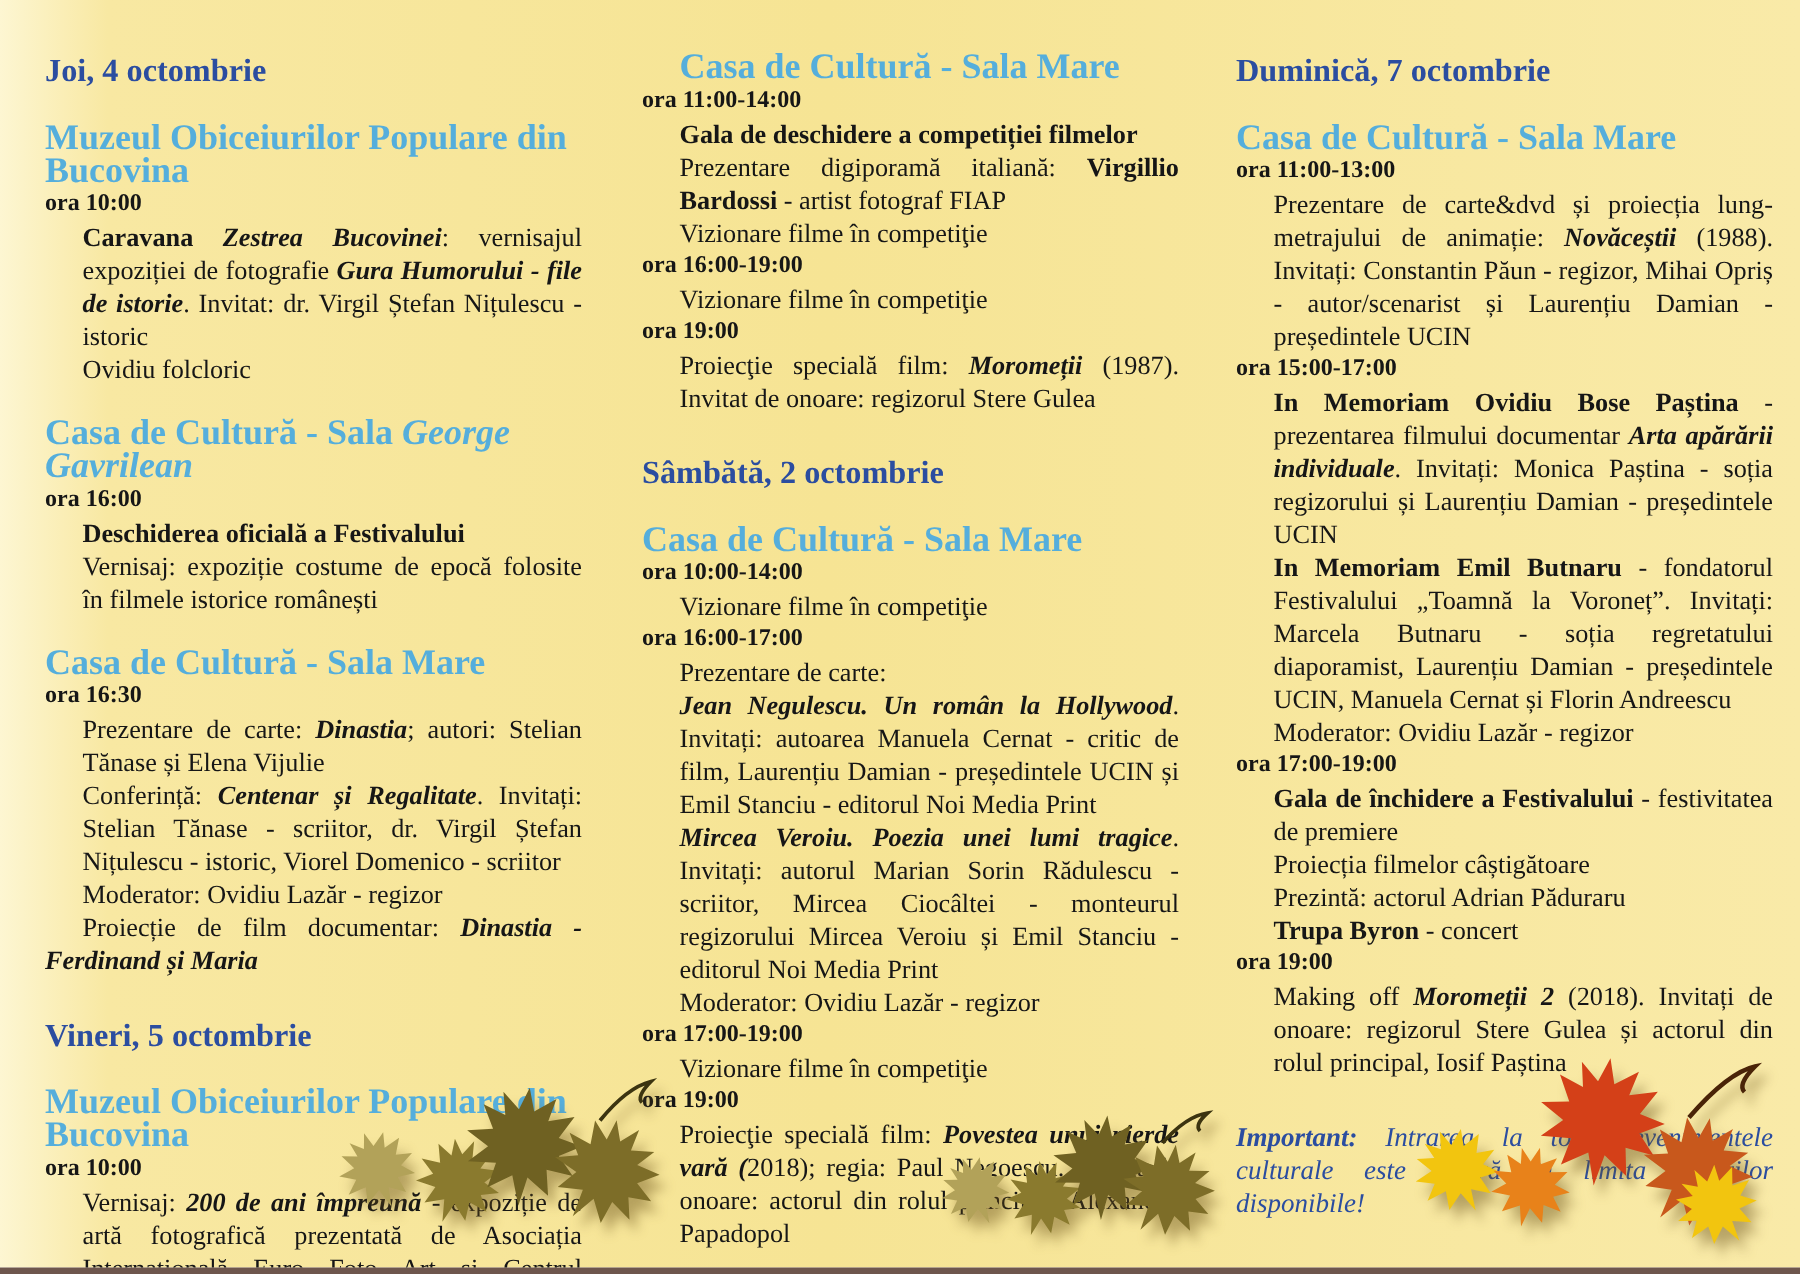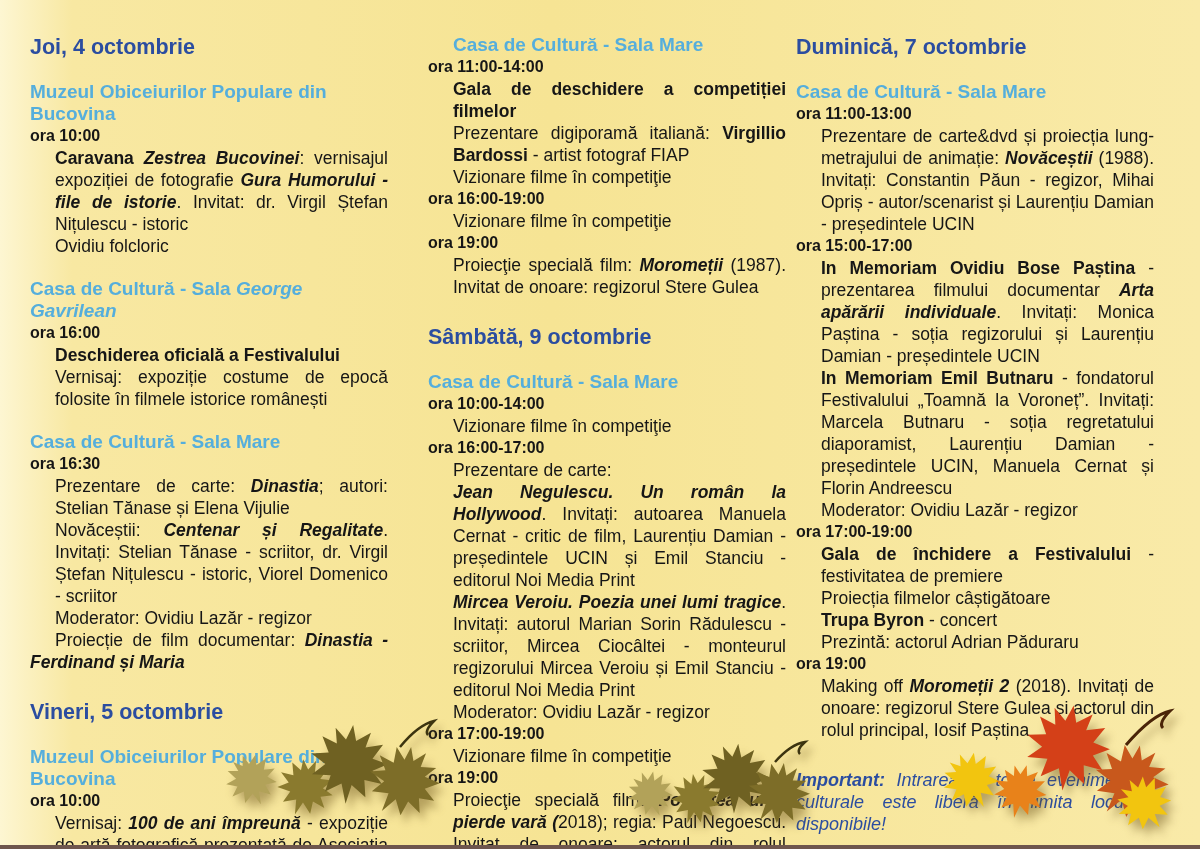--- a/index.html
+++ b/index.html
@@ -1,37 +1,37 @@
 <!DOCTYPE html>
 <html style="--background: #f8e8a2; --bottom_edge: #6e564d; --day_header: #2b4da0; --venue_header: #55aedc; --body_text: #161616; --note_text: #2b4da0;"><head>
 <meta charset="utf-8">
 <style>
   html,body{margin:0;padding:0;}
   .page{
     position:relative;
     width:1200px;height:849px;
     overflow:hidden;
-    font-family:Liberation Sans, sans-serif;
+    font-family:Liberation Serif, serif;
     background:linear-gradient(90deg,#fdf6d2 0%,var(--background,#f8e8a2) 6%,#f6e494 46%,#f9eaa8 100%);
     box-sizing:border-box;
     border-bottom:4px solid var(--bottom_edge,#6e564d);
   }
   .col{position:absolute;top:34px;width:358px;}
   #col-0{left:30px;}
   #col-1{left:428px;}
-  #col-2{left:796px;}
+  #col-2{left:824px;}
   .blk{line-height:22px;color:var(--body_text,#161616);}
   .day{
     font-size:21.5px;line-height:26px;font-weight:bold;
     color:var(--day_header,#2b4da0);
     margin:26px 0 15px;
   }
   .col .blk:first-child{margin-top:0;}
   .venue{
-    font-size:19px;font-weight:bold;
+    font-size:24px;font-weight:bold;
     color:var(--venue_header,#55aedc);
     margin-top:21px;
   }
   .venue .s-i{font-style:italic;}
   .time{font-size:16px;font-weight:bold;}
   .para{font-size:17.5px;margin-left:25px;text-align:justify;}
   .para.hang{margin-left:0;text-indent:25px;}
   .venue.indent{margin-left:25px;}
   .note{
     font-size:18px;margin-top:28px;
@@ -64,39 +64,39 @@
       <div class="blk time"><span>ora 10:00</span></div>
       <div class="blk para"><span class="s-b">Caravana </span><span class="s-bi">Zestrea Bucovinei</span><span>: vernisajul expoziției de fotografie </span><span class="s-bi">Gura Humorului - file de istorie</span><span>. Invitat: dr. Virgil Ștefan Nițulescu - istoric</span></div>
       <div class="blk para"><span>Ovidiu folcloric</span></div>
       <div class="blk venue"><span>Casa de Cultură - Sala </span><span class="s-i">George Gavrilean</span></div>
       <div class="blk time"><span>ora 16:00</span></div>
       <div class="blk para"><span class="s-b">Deschiderea oficială a Festivalului</span></div>
       <div class="blk para"><span>Vernisaj: expoziție costume de epocă folosite în filmele istorice românești</span></div>
       <div class="blk venue"><span>Casa de Cultură - Sala Mare</span></div>
       <div class="blk time"><span>ora 16:30</span></div>
       <div class="blk para"><span>Prezentare de carte: </span><span class="s-bi">Dinastia</span><span>; autori: Stelian Tănase și Elena Vijulie</span></div>
-      <div class="blk para"><span>Novăceștii: </span><span class="s-bi">Centenar și Regalitate</span><span>. Invitați: Stelian Tănase - scriitor, dr. Virgil Ștefan Nițulescu - istoric, Viorel Domenico - scriitor</span></div>
+      <div class="blk para"><span>Conferință: </span><span class="s-bi">Centenar și Regalitate</span><span>. Invitați: Stelian Tănase - scriitor, dr. Virgil Ștefan Nițulescu - istoric, Viorel Domenico - scriitor</span></div>
       <div class="blk para"><span>Moderator: Ovidiu Lazăr - regizor</span></div>
       <div class="blk para hang"><span>Proiecție de film documentar: </span><span class="s-bi">Dinastia - Ferdinand și Maria</span></div>
       <div class="blk day"><span>Vineri, 5 octombrie</span></div>
       <div class="blk venue"><span>Muzeul Obiceiurilor Populare din Bucovina</span></div>
       <div class="blk time"><span>ora 10:00</span></div>
-      <div class="blk para"><span>Vernisaj: </span><span class="s-bi">100 de ani împreună</span><span> - expoziție de artă fotografică prezentată de Asociația Internațională Euro Foto Art și Centrul Cultural Bucovina</span></div>
+      <div class="blk para"><span>Vernisaj: </span><span class="s-bi">200 de ani împreună</span><span> - expoziție de artă fotografică prezentată de Asociația Internațională Euro Foto Art și Centrul Cultural Bucovina</span></div>
     </div>
   <div class="col" id="col-1">
       <div class="blk venue indent"><span>Casa de Cultură - Sala Mare</span></div>
       <div class="blk time"><span>ora 11:00-14:00</span></div>
       <div class="blk para"><span class="s-b">Gala de deschidere a competiției filmelor</span></div>
       <div class="blk para"><span>Prezentare digiporamă italiană: </span><span class="s-b">Virgillio Bardossi</span><span> - artist fotograf FIAP</span></div>
       <div class="blk para"><span>Vizionare filme în competiţie</span></div>
       <div class="blk time"><span>ora 16:00-19:00</span></div>
       <div class="blk para"><span>Vizionare filme în competiţie</span></div>
       <div class="blk time"><span>ora 19:00</span></div>
       <div class="blk para"><span>Proiecţie specială film: </span><span class="s-bi">Moromeții</span><span> (1987). Invitat de onoare: regizorul Stere Gulea</span></div>
-      <div class="blk day"><span>Sâmbătă, 9 octombrie</span></div>
+      <div class="blk day"><span>Sâmbătă, 2 octombrie</span></div>
       <div class="blk venue"><span>Casa de Cultură - Sala Mare</span></div>
       <div class="blk time"><span>ora 10:00-14:00</span></div>
       <div class="blk para"><span>Vizionare filme în competiţie</span></div>
       <div class="blk time"><span>ora 16:00-17:00</span></div>
       <div class="blk para"><span>Prezentare de carte:</span></div>
       <div class="blk para"><span class="s-bi">Jean Negulescu. Un român la Hollywood</span><span>. Invitați: autoarea Manuela Cernat - critic de film, Laurențiu Damian - președintele UCIN și Emil Stanciu - editorul Noi Media Print</span></div>
       <div class="blk para"><span class="s-bi">Mircea Veroiu. Poezia unei lumi tragice</span><span>. Invitați: autorul Marian Sorin Rădulescu - scriitor, Mircea Ciocâltei - monteurul regizorului Mircea Veroiu și Emil Stanciu - editorul Noi Media Print</span></div>
       <div class="blk para"><span>Moderator: Ovidiu Lazăr - regizor</span></div>
       <div class="blk time"><span>ora 17:00-19:00</span></div>
       <div class="blk para"><span>Vizionare filme în competiţie</span></div>
@@ -108,22 +108,22 @@
       <div class="blk venue"><span>Casa de Cultură - Sala Mare</span></div>
       <div class="blk time"><span>ora 11:00-13:00</span></div>
       <div class="blk para"><span>Prezentare de carte&amp;dvd și proiecția lung-metrajului de animație: </span><span class="s-bi">Novăceștii</span><span> (1988). Invitați: Constantin Păun - regizor, Mihai Opriș - autor/scenarist și Laurențiu Damian - președintele UCIN</span></div>
       <div class="blk time"><span>ora 15:00-17:00</span></div>
       <div class="blk para"><span class="s-b">In Memoriam Ovidiu Bose Paștina</span><span> - prezentarea filmului documentar </span><span class="s-bi">Arta apărării individuale</span><span>. Invitați: Monica Paștina - soția regizorului și Laurențiu Damian - președintele UCIN</span></div>
       <div class="blk para"><span class="s-b">In Memoriam Emil Butnaru</span><span> - fondatorul Festivalului „Toamnă la Voroneț”. Invitați: Marcela Butnaru - soția regretatului diaporamist, Laurențiu Damian - președintele UCIN, Manuela Cernat și Florin Andreescu</span></div>
       <div class="blk para"><span>Moderator: Ovidiu Lazăr - regizor</span></div>
       <div class="blk time"><span>ora 17:00-19:00</span></div>
       <div class="blk para"><span class="s-b">Gala de închidere a Festivalului</span><span> - festivitatea de premiere</span></div>
       <div class="blk para"><span>Proiecția filmelor câștigătoare</span></div>
+      <div class="blk para"><span>Prezintă: actorul Adrian Păduraru</span></div>
       <div class="blk para"><span class="s-b">Trupa Byron</span><span> - concert</span></div>
-      <div class="blk para"><span>Prezintă: actorul Adrian Păduraru</span></div>
       <div class="blk time"><span>ora 19:00</span></div>
       <div class="blk para"><span>Making off </span><span class="s-bi">Moromeții 2</span><span> (2018). Invitați de onoare: regizorul Stere Gulea și actorul din rolul principal, Iosif Paștina</span></div>
       <div class="blk note"><span class="s-bi">Important:</span><span class="s-i"> Intrarea la toate evenimentele culturale este liberă în limita locurilor disponibile!</span></div>
     </div>
 
   <svg id="leaves-0" class="leaves" viewBox="0 0 255 110">
     <path d="M195 32 q18 -22 34 -26 q-10 10 -6 14" fill="none" stroke="#3c3410" stroke-width="2.5"></path>
     <use href="#leafP" class="lf o0" transform="translate(18 38) scale(0.56) rotate(-18 50 50)"></use>
     <use href="#leafP" class="lf o1" transform="translate(68 42) scale(0.62) rotate(24 50 50)"></use>
     <use href="#leafP" class="lf o2" transform="translate(100 8) scale(0.85) rotate(8 50 50)"></use>

